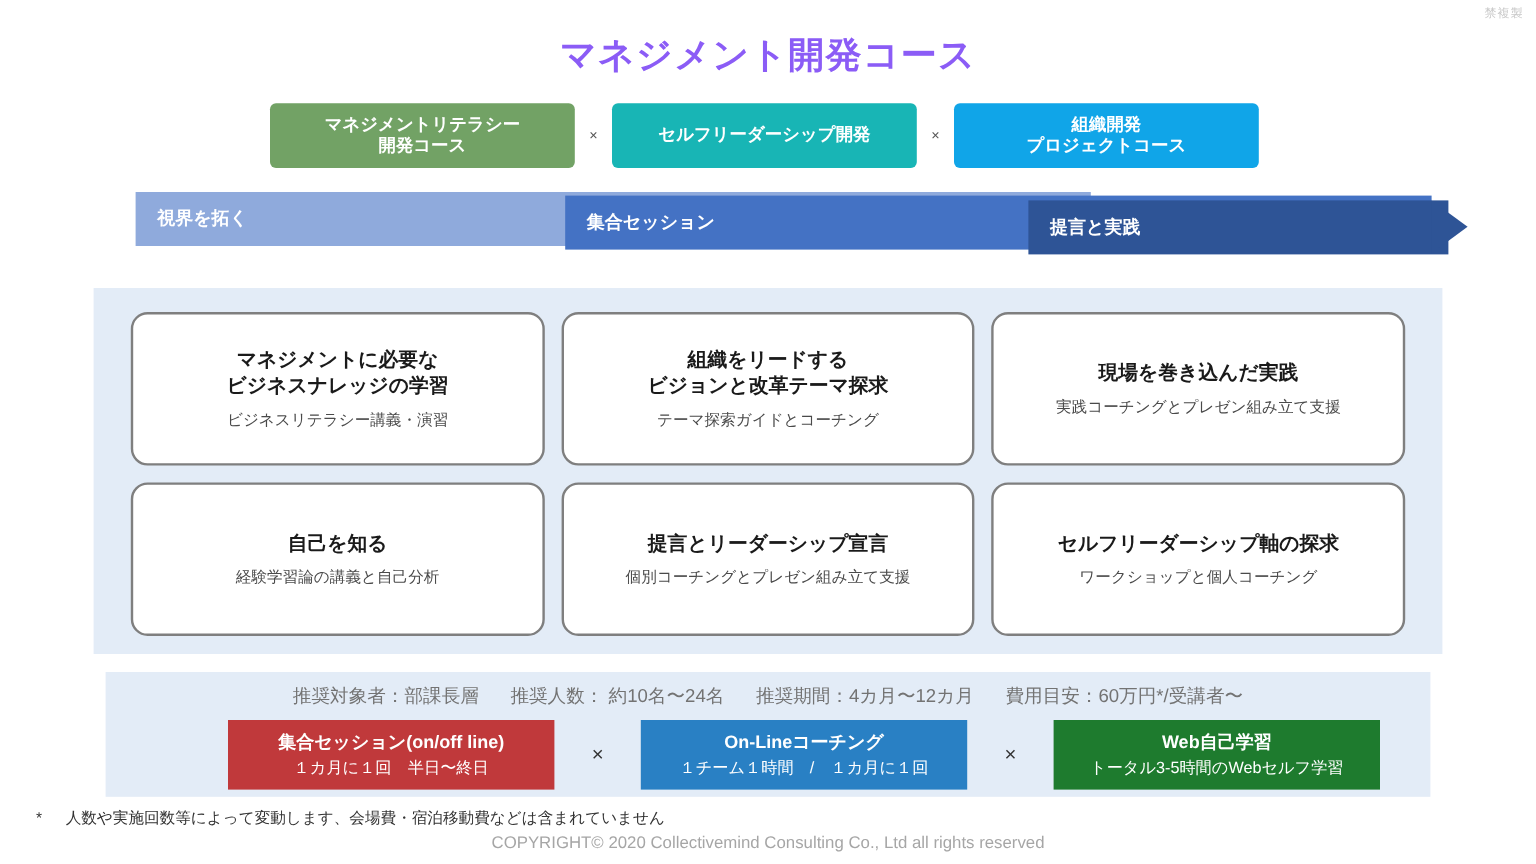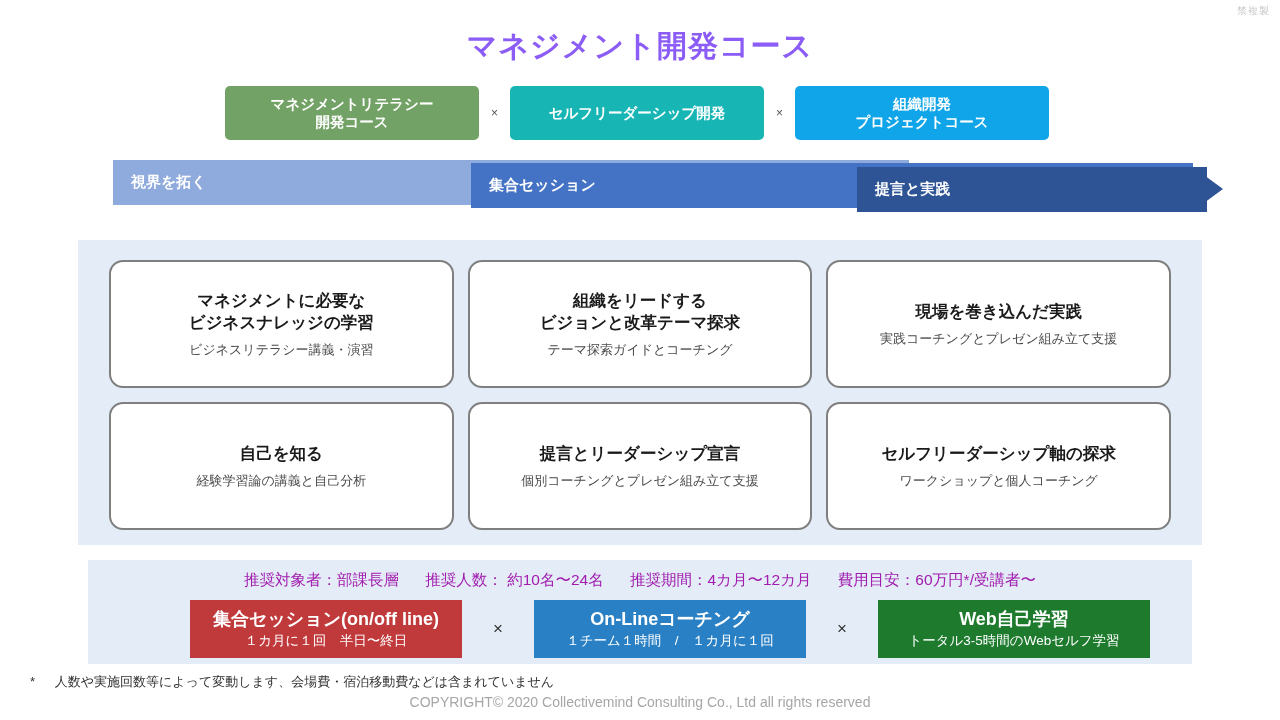--- a/index.html
+++ b/index.html
@@ -179,21 +179,21 @@
     height: 104px;
     background: #E3ECF7;
   }
   .spec-line {
     position: absolute;
     top: 570px;
     left: 88px;
     width: 1104px;
     text-align: center;
     font-size: 15.5px;
-    color: #a21caf;
+    color: #737373;
   }
   .spec-line span { margin: 0 11px; }
 
   .mode-row {
     position: absolute;
     top: 600px;
     left: 190px;
     width: 960px;
     height: 58px;
     display: flex;
@@ -206,21 +206,21 @@
     flex-direction: column;
     align-items: center;
     justify-content: center;
     text-align: center;
     box-sizing: border-box;
     padding: 0 8px;
   }
   .mode-a { width: 272px; background: #C0393B; }
   .mode-b { width: 272px; background: #2980C4; }
   .mode-c { width: 272px; background: #1E7B2E; }
-  .mode-box .mh { font-size: 18px; font-weight: bold; line-height: 1.25; }
+  .mode-box .mh { font-size: 15px; font-weight: bold; line-height: 1.25; }
   .mode-box .ms { font-size: 13.5px; line-height: 1.3; margin-top: 2px; }
   .mode-mult {
     width: 72px;
     text-align: center;
     font-size: 17px;
     color: #333;
   }
 
   
   .footnote {

